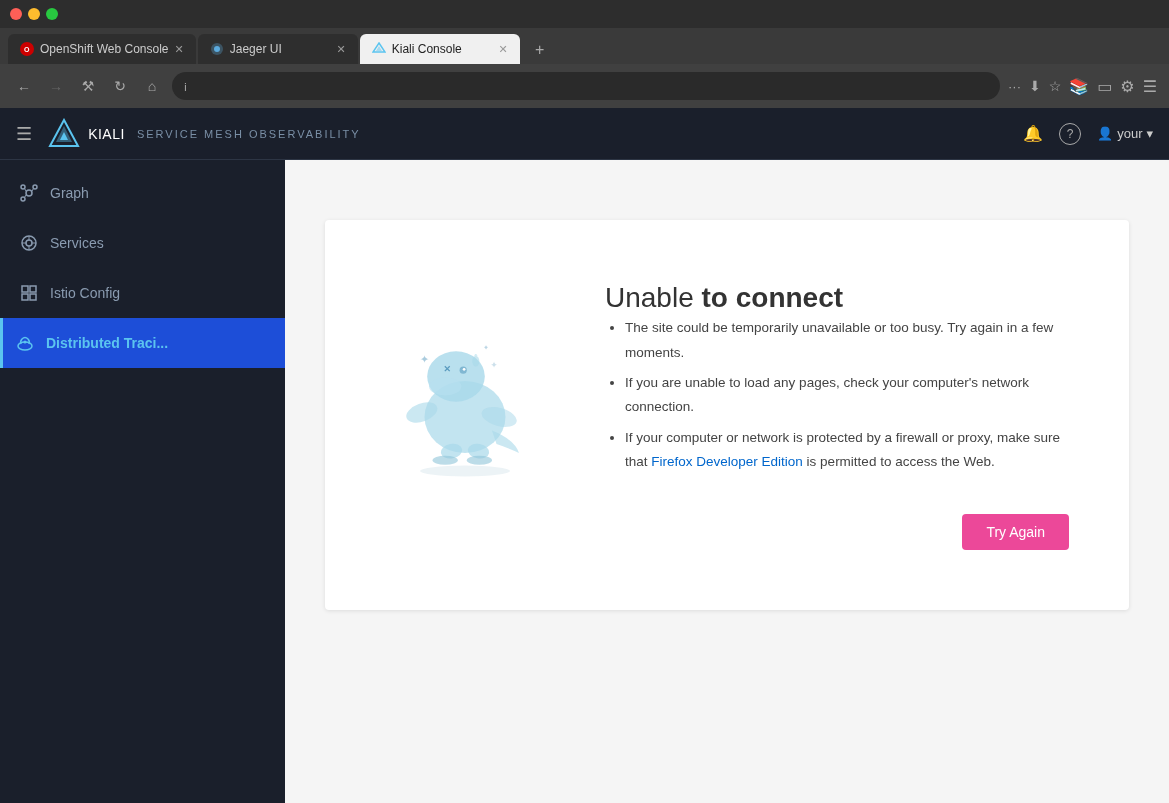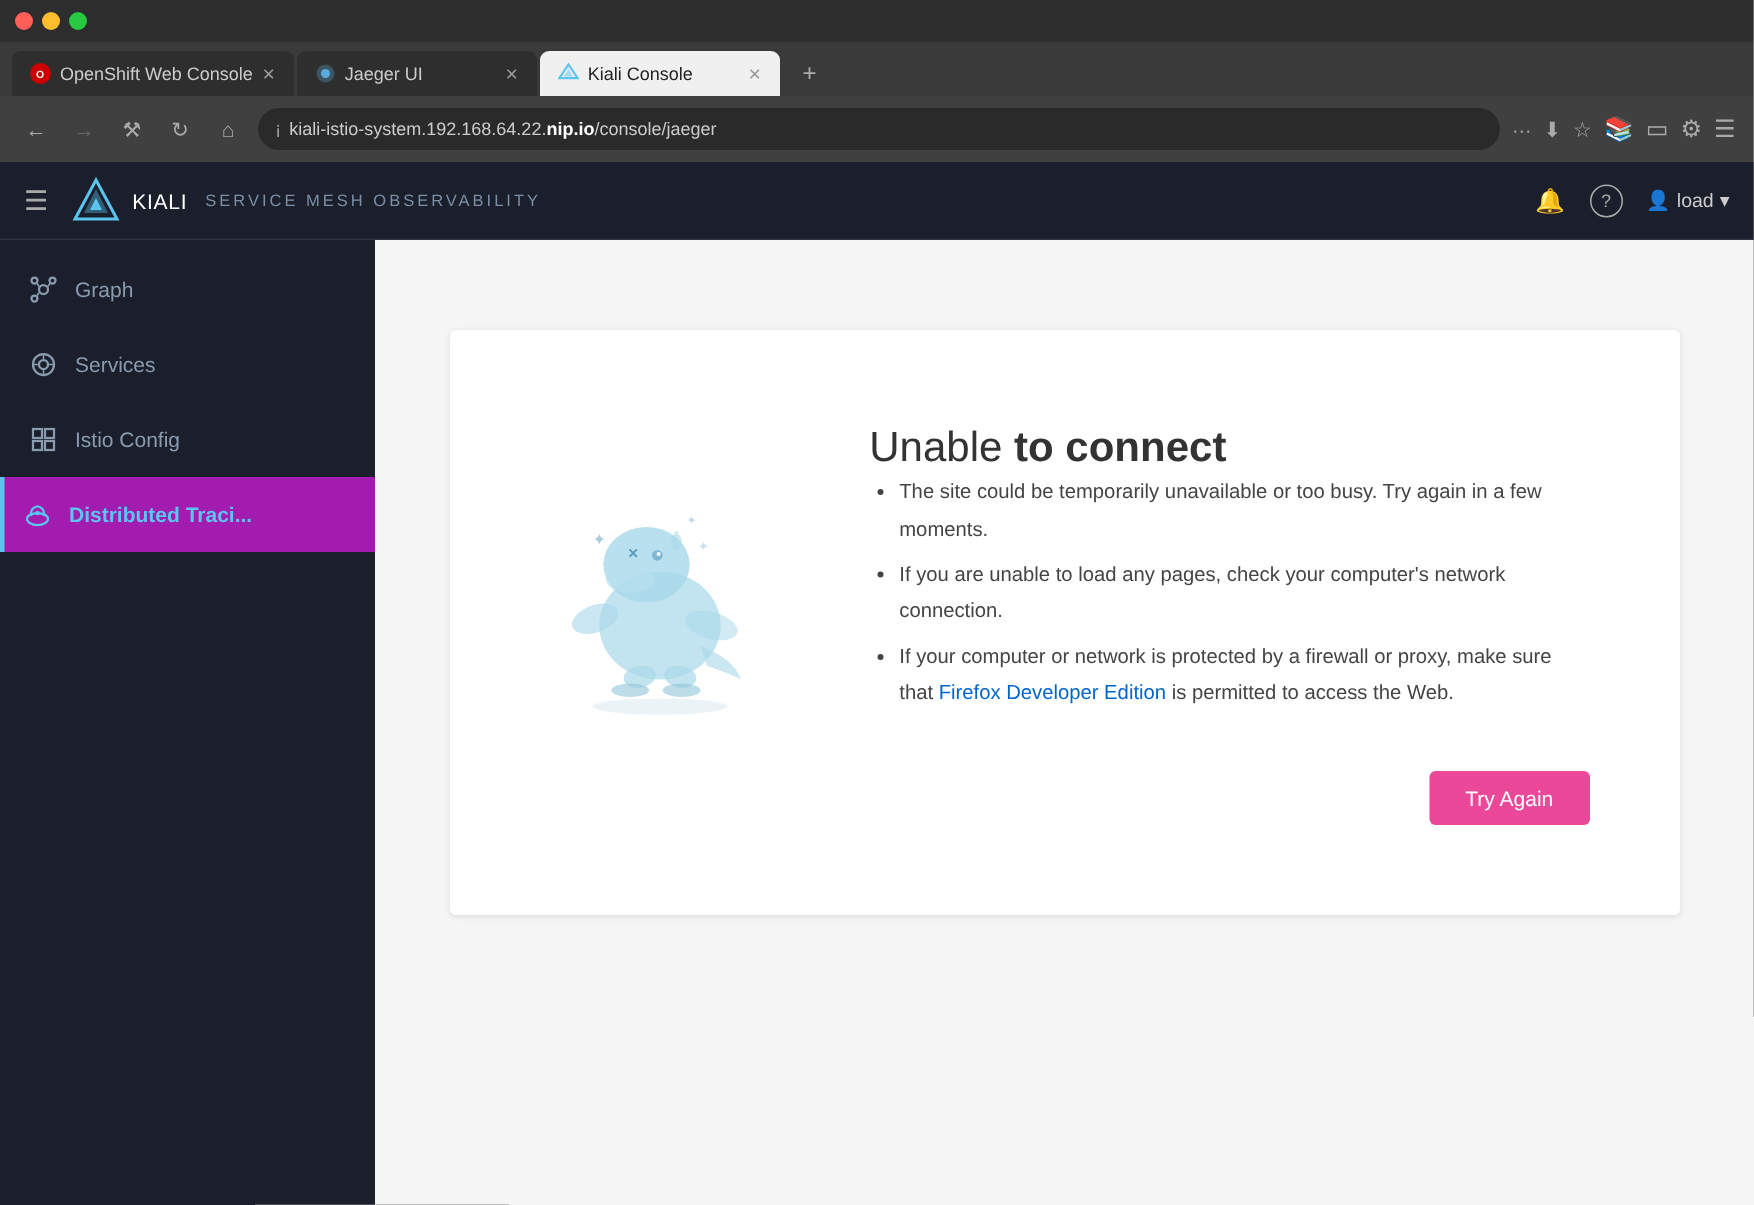--- a/index.html
+++ b/index.html
@@ -156,39 +156,39 @@
       display: flex;
       position: absolute;
       top: 160px;
       left: 0;
       right: 0;
       bottom: 0;
     }
 
     
     .sidebar {
-      width: 250px;
+      width: 285px;
       background: #1a1f2b;
       flex-shrink: 0;
       padding-top: 8px;
       text-align: center;
     }
     .sidebar-item {
       display: flex;
       align-items: center;
       gap: 12px;
       padding: 16px 20px;
       color: #8a9bb0;
       font-size: 14px;
       cursor: pointer;
       transition: background 0.15s;
       position: relative;
     }
     .sidebar-item.active {
-      background: #a21caf;
+      background: #1d4ed8;
       color: #5bc4ef;
       border-left: 3px solid #5bc4ef;
       padding-left: 13px;
     }
     .sidebar-item.active .sidebar-label {
       color: #5bc4ef;
       font-weight: 600;
     }
     .sidebar-icon {
       width: 18px; height: 18px;
@@ -333,23 +333,20 @@
 </div>
 
 <div class="address-bar">
   <button class="nav-btn">←</button>
   <button class="nav-btn" disabled="">→</button>
   <button class="nav-btn">⚒</button>
   <button class="nav-btn">↻</button>
   <button class="nav-btn">⌂</button>
   <div class="url-bar">
     <span style="color:#aaa;font-size:11px;">ℹ</span>
-    <span class="url-text">
-      <span style="color:#ccc;">kiali-istio-system.192.168.64.22.</span><span style="color:#fff;font-weight:600;">nip.io</span><span style="color:#ccc;">/console/jaeger</span>
-    </span>
   </div>
   <div class="url-actions">
     <span style="color:#aaa;font-size:13px;cursor:pointer;">···</span>
     <span style="color:#aaa;font-size:14px;cursor:pointer;">⬇</span>
     <span style="color:#aaa;font-size:14px;cursor:pointer;">☆</span>
   </div>
   <div class="address-bar-right">
     <span style="cursor:pointer;font-size:16px;">📚</span>
     <span style="cursor:pointer;font-size:16px;">▭</span>
     <span style="cursor:pointer;font-size:16px;">⚙</span>
@@ -366,21 +363,21 @@
       <polygon points="16,14 20,22 12,22" fill="#5bc4ef"></polygon>
     </svg>
     <span class="kiali-brand">KIALI</span>
     <span class="kiali-sub">SERVICE MESH OBSERVABILITY</span>
   </div>
   <div class="top-nav-right">
     <span class="nav-icon-btn">🔔</span>
     <span class="nav-icon-btn" style="border:1px solid #aaa;border-radius:50%;width:22px;height:22px;display:flex;align-items:center;justify-content:center;font-size:12px;">?</span>
     <div class="user-menu">
       <span style="color:#ccc;">👤</span>
-      <span>load</span>
+      <span>your</span>
       <span>▾</span>
     </div>
   </div>
 </div>
 
 <div class="main-area">
 
   <div class="sidebar">
 
     <div class="sidebar-item">

